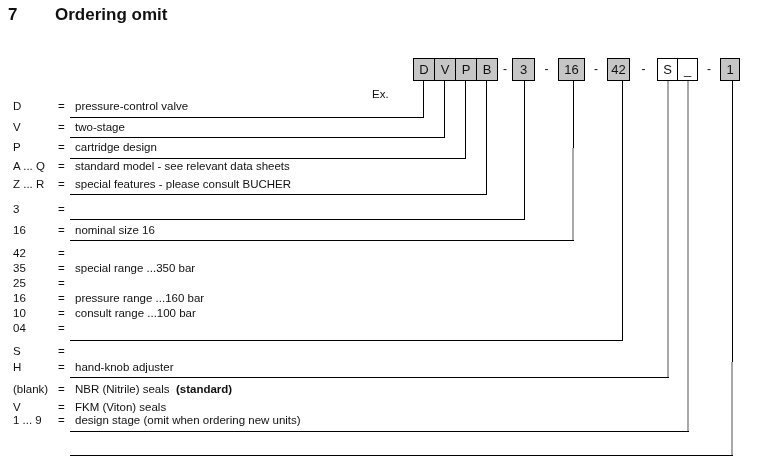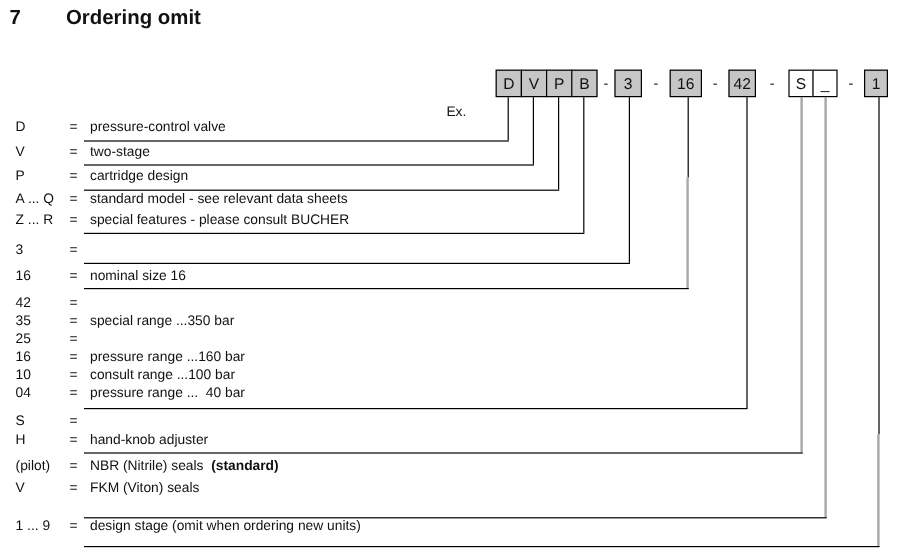--- a/index.html
+++ b/index.html
@@ -136,40 +136,39 @@
     <span class="d">pressure range ...160 bar</span>
   </div>
   <div class="row" style="top:307px">
     <span class="c">10</span>
     <span class="e">=</span>
     <span class="d">consult range ...100 bar</span>
   </div>
   <div class="row" style="top:322px">
     <span class="c">04</span>
     <span class="e">=</span>
-    <span class="d">pressure range ...&nbsp;&nbsp;40 bar</span>
   </div>
   <div class="row" style="top:345px">
     <span class="c">S</span>
     <span class="e">=</span>
   </div>
   <div class="row" style="top:361px">
     <span class="c">H</span>
     <span class="e">=</span>
     <span class="d">hand-knob adjuster</span>
   </div>
   <div class="row" style="top:383px">
-    <span class="c">(pilot)</span>
+    <span class="c">(blank)</span>
     <span class="e">=</span>
     <span class="d"><span>NBR (Nitrile) seals&nbsp;&nbsp;</span><span class="bd">(standard)</span></span>
   </div>
   <div class="row" style="top:401px">
     <span class="c">V</span>
     <span class="e">=</span>
     <span class="d">FKM (Viton) seals</span>
   </div>
-  <div class="row" style="top:433px">
+  <div class="row" style="top:414px">
     <span class="c">1 ... 9</span>
     <span class="e">=</span>
     <span class="d">design stage (omit when ordering new units)</span>
   </div>
 
 </div>
 
 </body></html>

